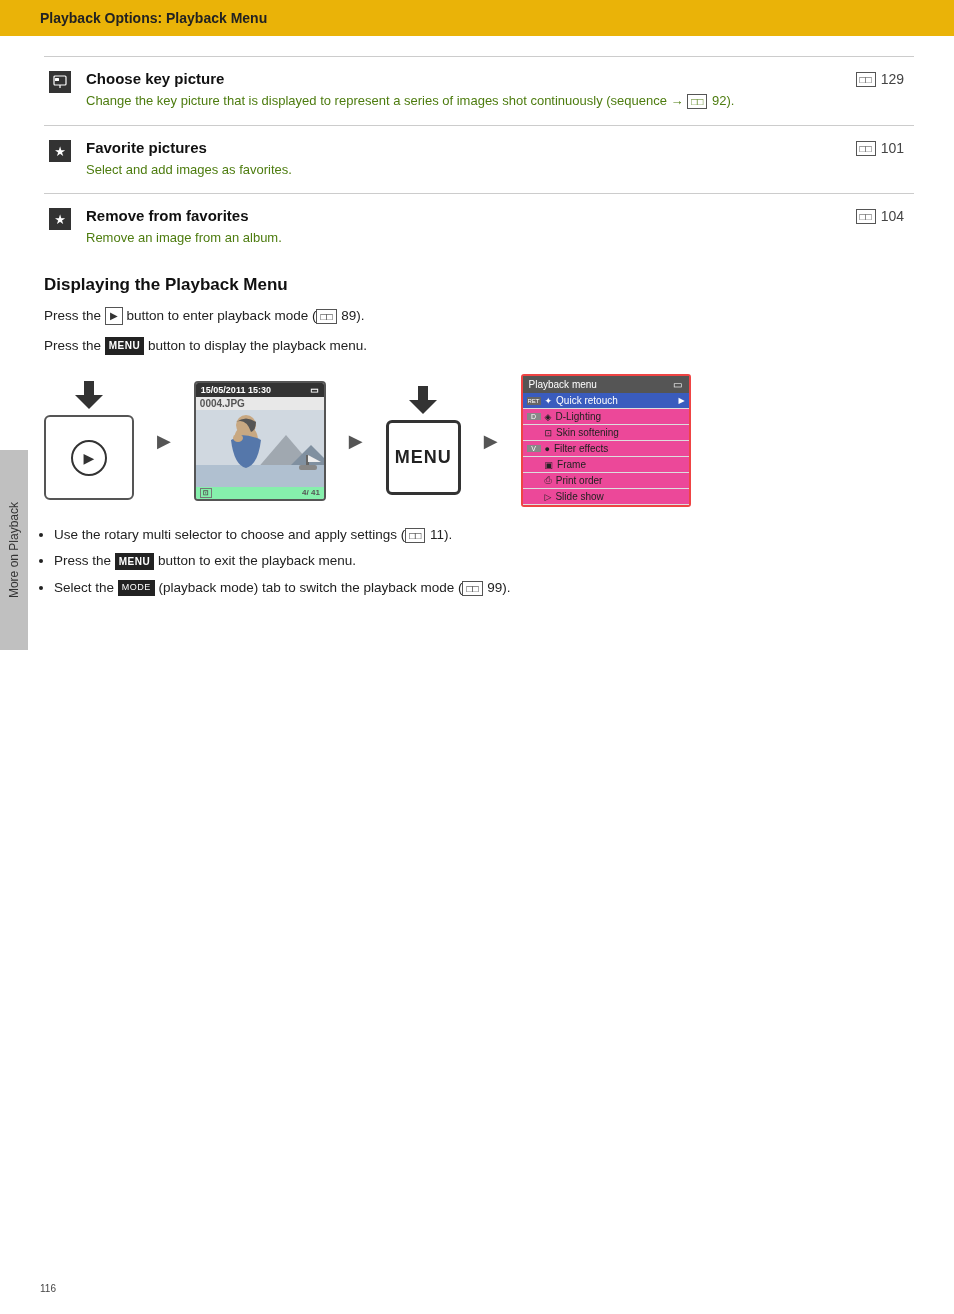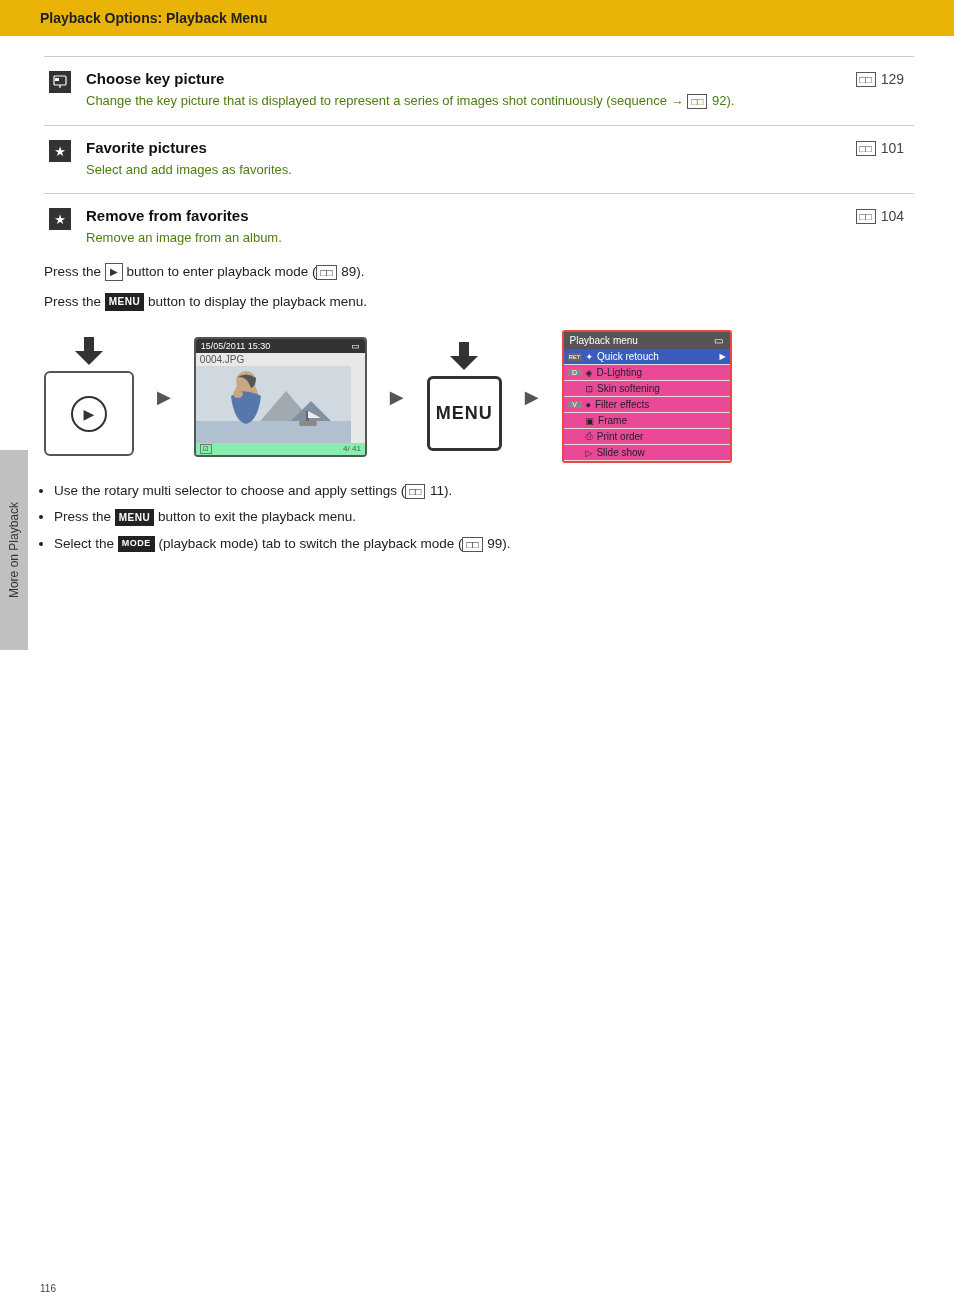--- a/index.html
+++ b/index.html
@@ -140,21 +140,21 @@
       letter-spacing: 0.5px;
       vertical-align: middle;
     }
 
     
     .mode-btn-inline {
       display: inline-block;
       background: #222;
       color: white;
       font-size: 9px;
-      font-weight: bold;
+      font-weight: normal;
       padding: 1px 4px;
       letter-spacing: 0.5px;
       vertical-align: middle;
     }
 
     
     .play-btn-inline {
       display: inline-flex;
       align-items: center;
       justify-content: center;
@@ -214,28 +214,29 @@
       width: 0;
       height: 0;
       border-left: 14px solid transparent;
       border-right: 14px solid transparent;
       border-top: 14px solid #333;
       margin: 0 auto;
     }
 
     
     .camera-screen {
-      width: 173px;
+      width: 132px;
       height: 120px;
       border: 2px solid #555;
       border-radius: 4px;
       background: #e8e8e8;
       position: relative;
       overflow: hidden;
       flex-shrink: 0;
+      font-weight: bold;
     }
     .screen-header {
       background: #333;
       color: white;
       font-size: 9px;
       padding: 2px 5px;
       display: flex;
       justify-content: space-between;
     }
     .screen-body {
@@ -414,20 +415,21 @@
           <span class="menu-item-page">
             <span class="ref-box">□□</span>
               <span>104</span>
           </span>
         </div>
         <div class="menu-item-desc">Remove an image from an album.</div>
       </div>
     </div>
   </div>
 
+  <div class="section-heading">Displaying the Playback Menu</div>
 
   <div class="body-text">
     Press the <span class="play-btn-inline">▶</span> button to enter playback mode (<span class="ref-box">□□</span> 89).
   </div>
 
   <div class="body-text">
     Press the <span class="menu-btn-inline">MENU</span> button to display the playback menu.
   </div>
 
   <div class="diagram">

